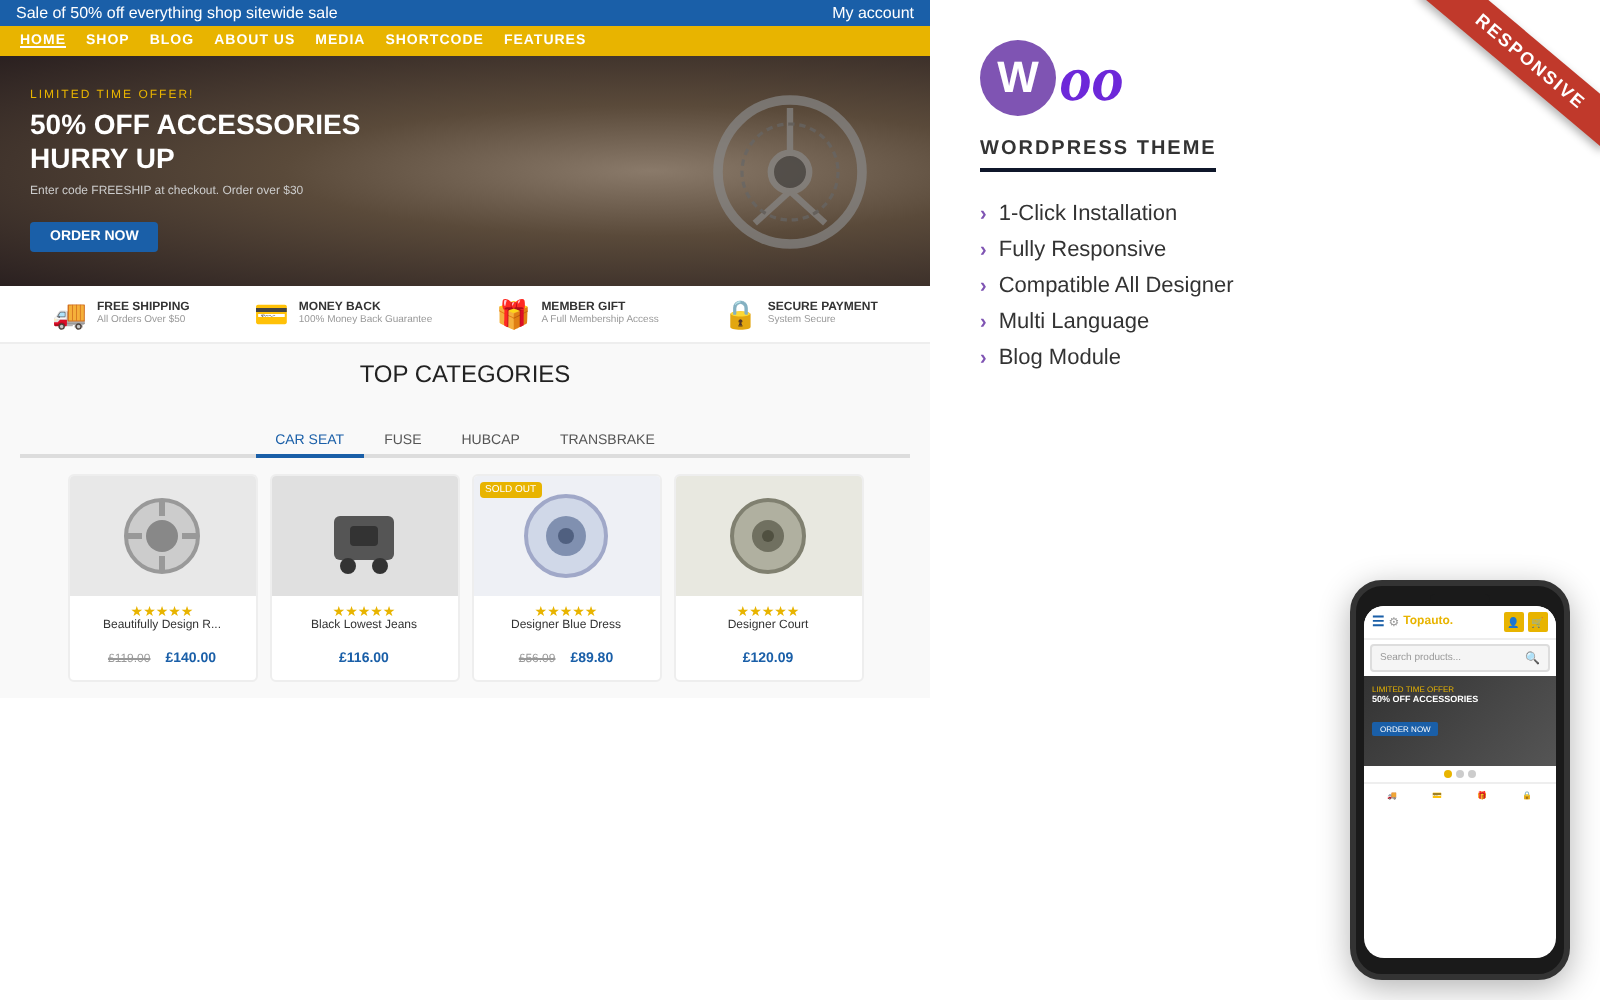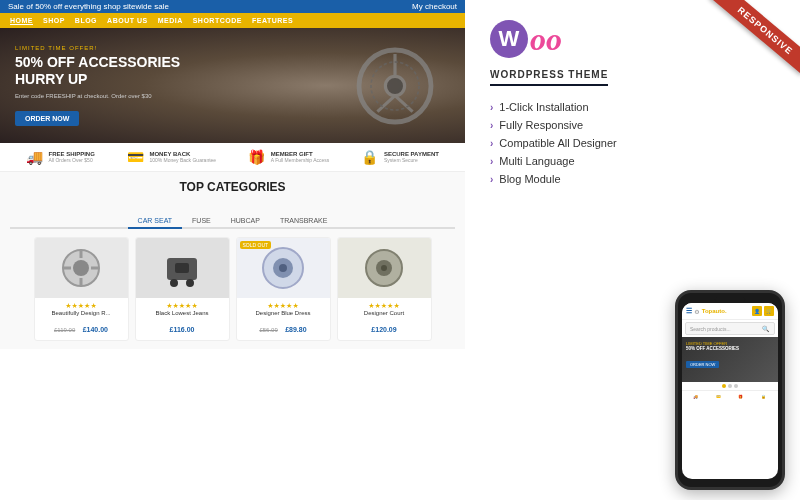--- a/index.html
+++ b/index.html
@@ -168,21 +168,21 @@
     .feature-sub { color: #999; font-size: 5px; }
 
     
     .categories-section {
       background: #f9f9f9;
       padding: 8px 10px;
       text-align: center;
     }
     .section-title {
       font-size: 12px;
-      font-weight: bold;
+      font-weight: normal;
       text-transform: uppercase;
       color: #222;
       margin-bottom: 20px;
     }
     .category-tabs {
       display: flex;
       justify-content: center;
       gap: 0;
       margin-bottom: 8px;
       border-bottom: 2px solid #ddd;
@@ -299,21 +299,21 @@
       color: #fff;
       font-size: 22px;
       font-weight: bold;
       text-align: center;
       line-height: 38px;
       font-family: Arial, sans-serif;
     }
     .woo-text {
       font-size: 32px;
       font-weight: 900;
-      color: #ec4899;
+      color: #6d28d9;
       font-style: italic;
     }
 
     .wp-theme-label {
       font-size: 10px;
       font-weight: bold;
       text-transform: uppercase;
       color: #333;
       letter-spacing: 1px;
       border-bottom: 2px solid #0f172a;
@@ -445,21 +445,21 @@
     }
     .phone-feature { font-size: 4px; color: #999; text-align: center; }
   </style>
 </head>
 <body>
 
 <div class="left-panel">
 
   <div class="announcement-bar">
     <span>Sale of 50% off everything shop sitewide sale</span>
-    <span>My checkout</span>
+    <span>My account</span>
   </div>
 
 
   <div class="site-nav">
     <a href="#" class="active">HOME</a>
     <a href="#">SHOP</a>
     <a href="#">BLOG</a>
     <a href="#">ABOUT US</a>
     <a href="#">MEDIA</a>
     <a href="#">SHORTCODE</a>

